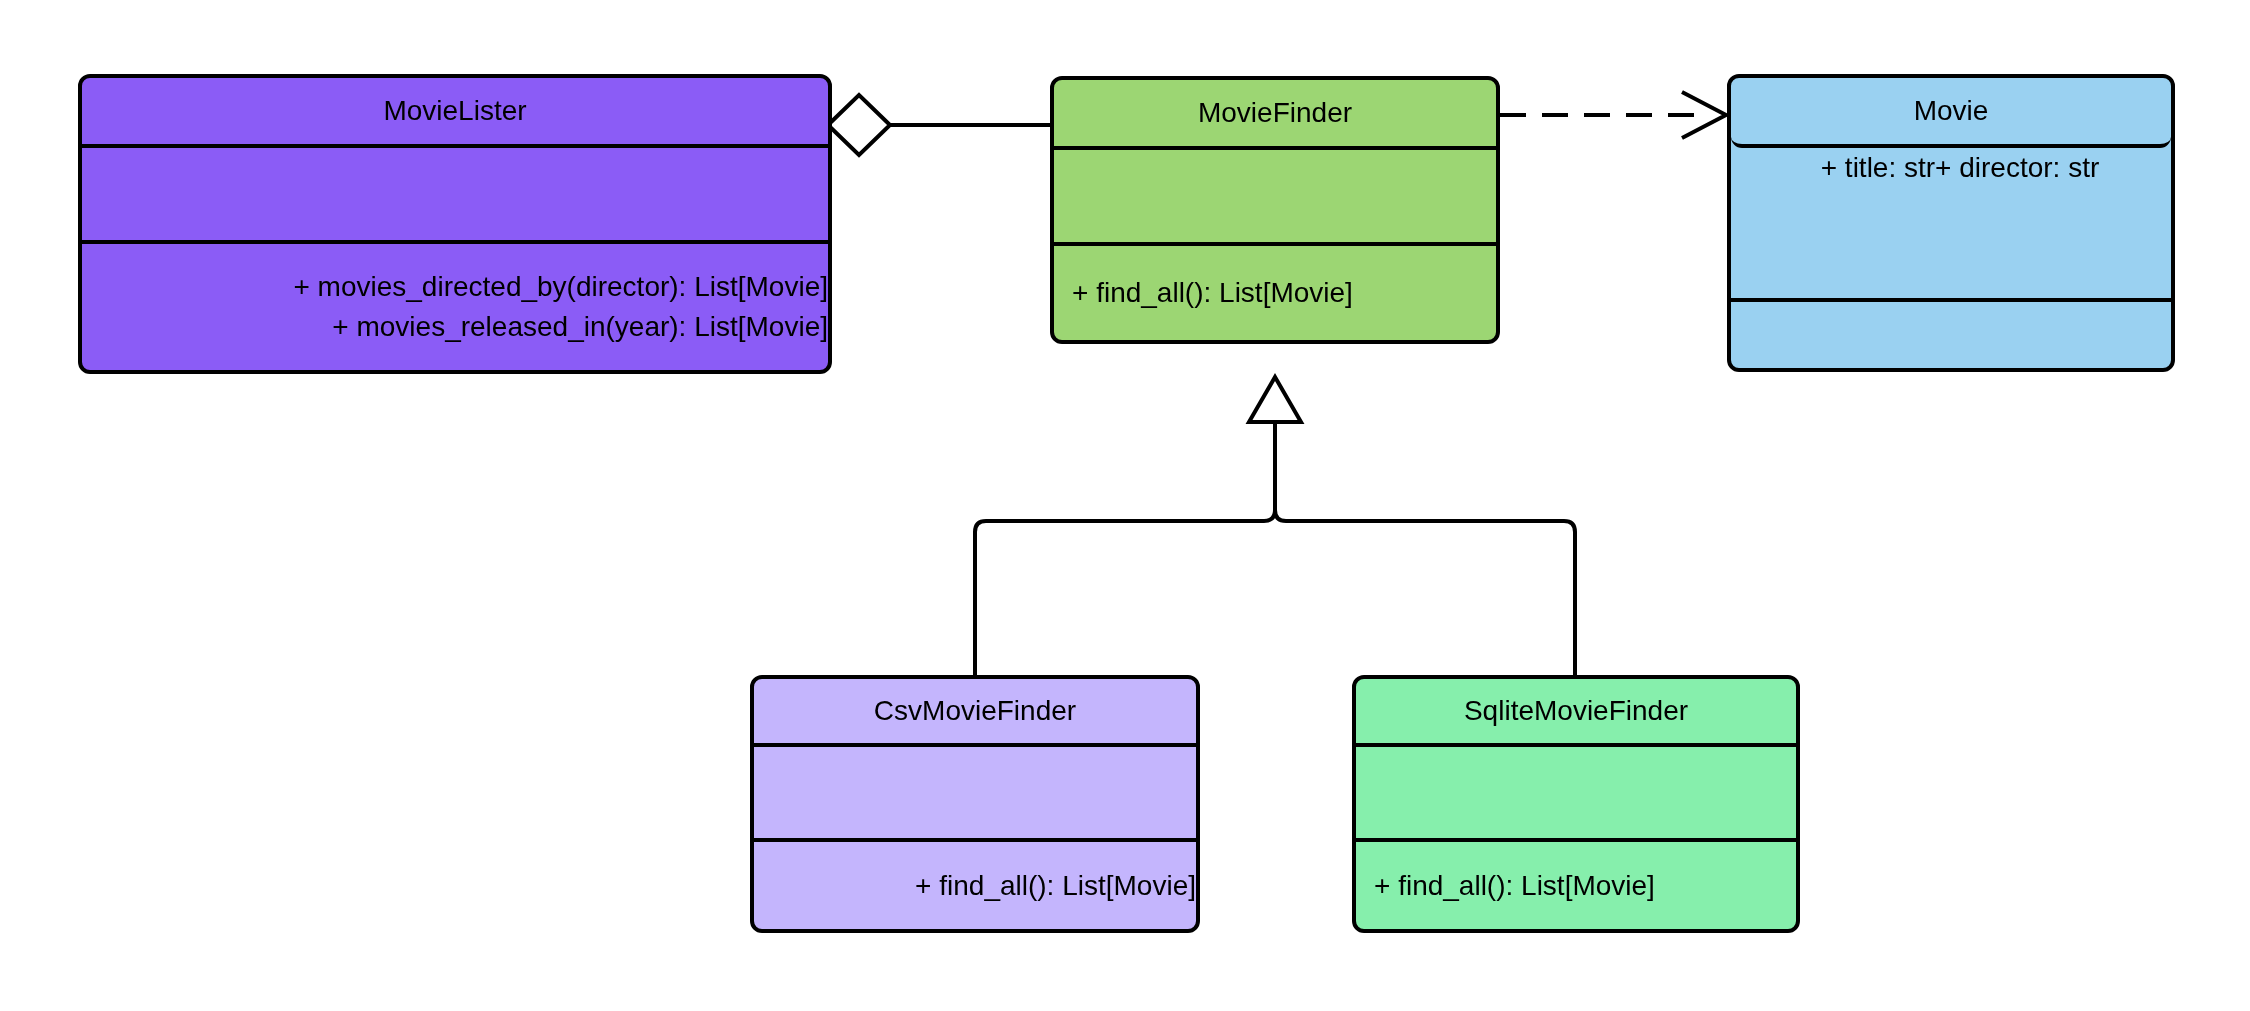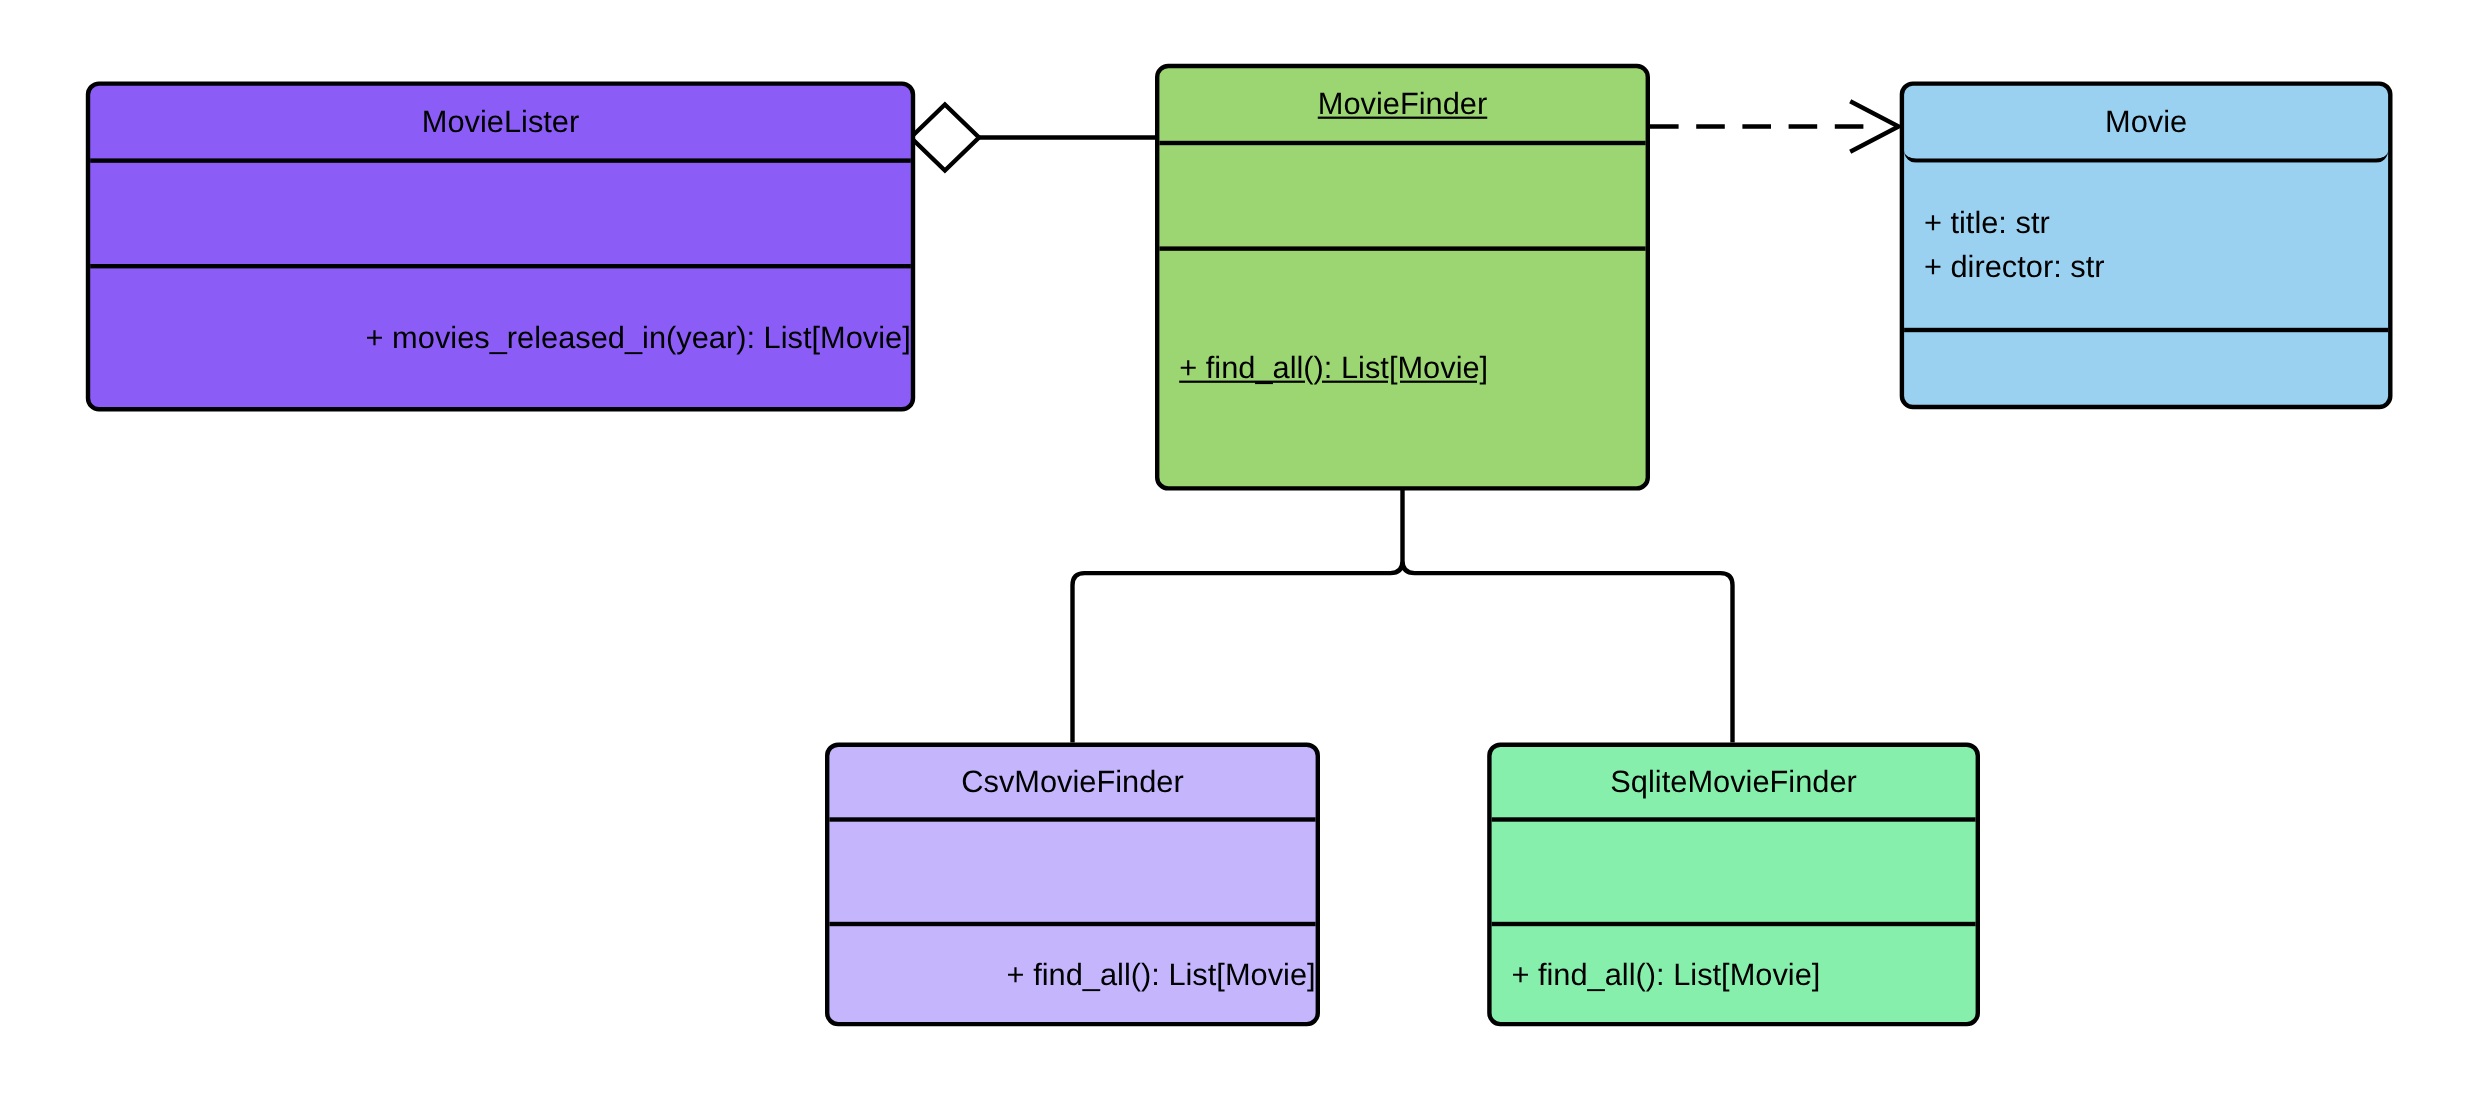--- a/index.html
+++ b/index.html
@@ -29,41 +29,40 @@
   .cmp.title {
     border-bottom: 4px solid #000000;
     display: flex;
     align-items: center;
     justify-content: center;
     font-size: 28px;
   }
   .cmp.attrs {
     border-bottom: 4px solid #000000;
     display: flex;
-    flex-direction: column;
     justify-content: center;
     padding-left: 18px;
     font-size: 28px;
     line-height: 40px;
   }
   .cmp.methods {
     flex: 1;
     display: flex;
     flex-direction: column;
     justify-content: center;
     padding-left: 18px;
     font-size: 28px;
     line-height: 40px;
   }
   
   .c0 { left: 78px;   top: 74px;  width: 754px; height: 300px; background: #8b5cf6; text-align: right; }
   .c0 .title { height: 70px; }
   .c0 .attrs { height: 96px; }
   
-  .c1 { left: 1050px; top: 58px;  width: 450px; height: 388px; background: #9CD673; text-decoration: underline; }
+  .c1 { left: 1050px; top: 76px;  width: 450px; height: 268px; background: #9CD673; }
   .c1 .title { height: 70px; }
   .c1 .attrs { height: 96px; }
   
   .c2 { left: 1727px; top: 74px;  width: 448px; height: 298px; background: #9AD1F1; }
   .c2 .title { height: 70px; border-radius: 11px; }
   .c2 .attrs { height: 154px; }
   
   .c3 { left: 750px;  top: 675px; width: 450px; height: 258px; background: #c4b5fd; text-align: right; }
   .c3 .title { height: 68px; }
   .c3 .attrs { height: 95px; }
@@ -89,20 +88,21 @@
              M1275 510 Q1275 521 1286 521 L1564 521 Q1575 521 1575 532 L1575 675" fill="none" stroke="#000000" stroke-width="4"></path>
     <polygon points="1275,377 1249,422 1301,422" fill="#ffffff" stroke="#000000" stroke-width="4" stroke-linejoin="miter"></polygon>
   </svg>
 
   <div class="uml-class c0">
     <div class="cmp title">
       <span>MovieLister</span>
     </div>
     <div class="cmp attrs"></div>
     <div class="cmp methods">
+      <div>+ movies_directed_by(director): List[Movie]</div>
       <div>+ movies_released_in(year): List[Movie]</div>
     </div>
   </div>
 
   <div class="uml-class c1">
     <div class="cmp title">
       <span>MovieFinder</span>
     </div>
     <div class="cmp attrs"></div>
     <div class="cmp methods">

